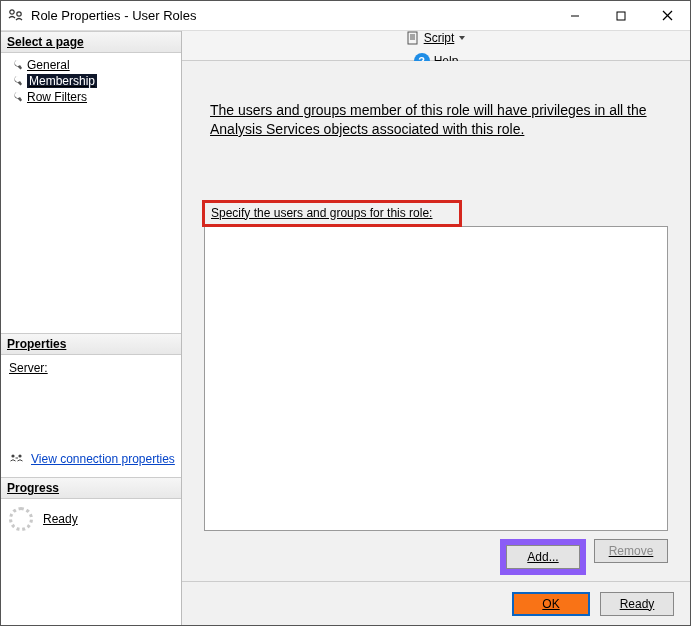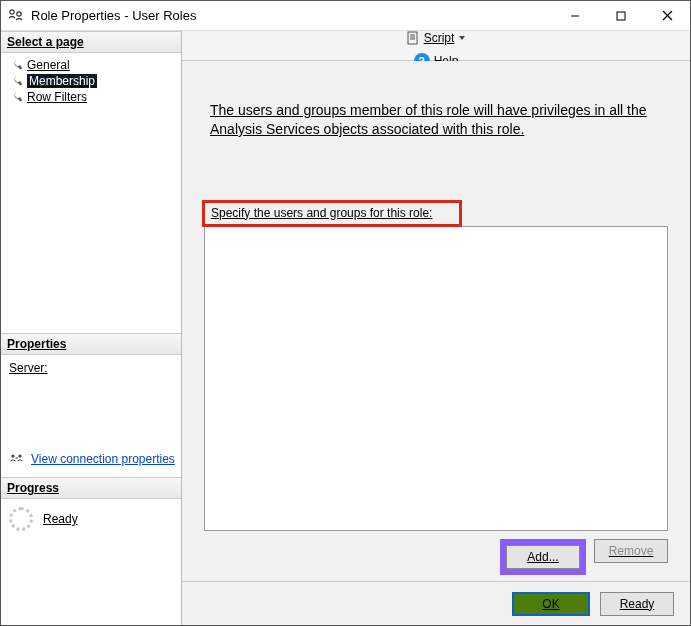--- a/index.html
+++ b/index.html
@@ -136,21 +136,21 @@
   }
   
   .footer {
     height:44px; border-top:1px solid #ccc;
     background:#f1f1f1;
     display:flex; align-items:center; justify-content:flex-end;
     gap:10px; padding:0 16px;
   }
   .ok-btn {
     min-width:78px; height:24px;
-    border:2px solid #0a64c2; background:#4d7c0f;
+    border:2px solid #0a64c2; background:#f97316;
     display:flex; align-items:center; justify-content:center; font-size:12px;
   }
   .underline-first::first-letter { text-decoration: underline; }
 </style>
 </head>
 <body>
 
 <div class="window">
 
   <div class="titlebar">

